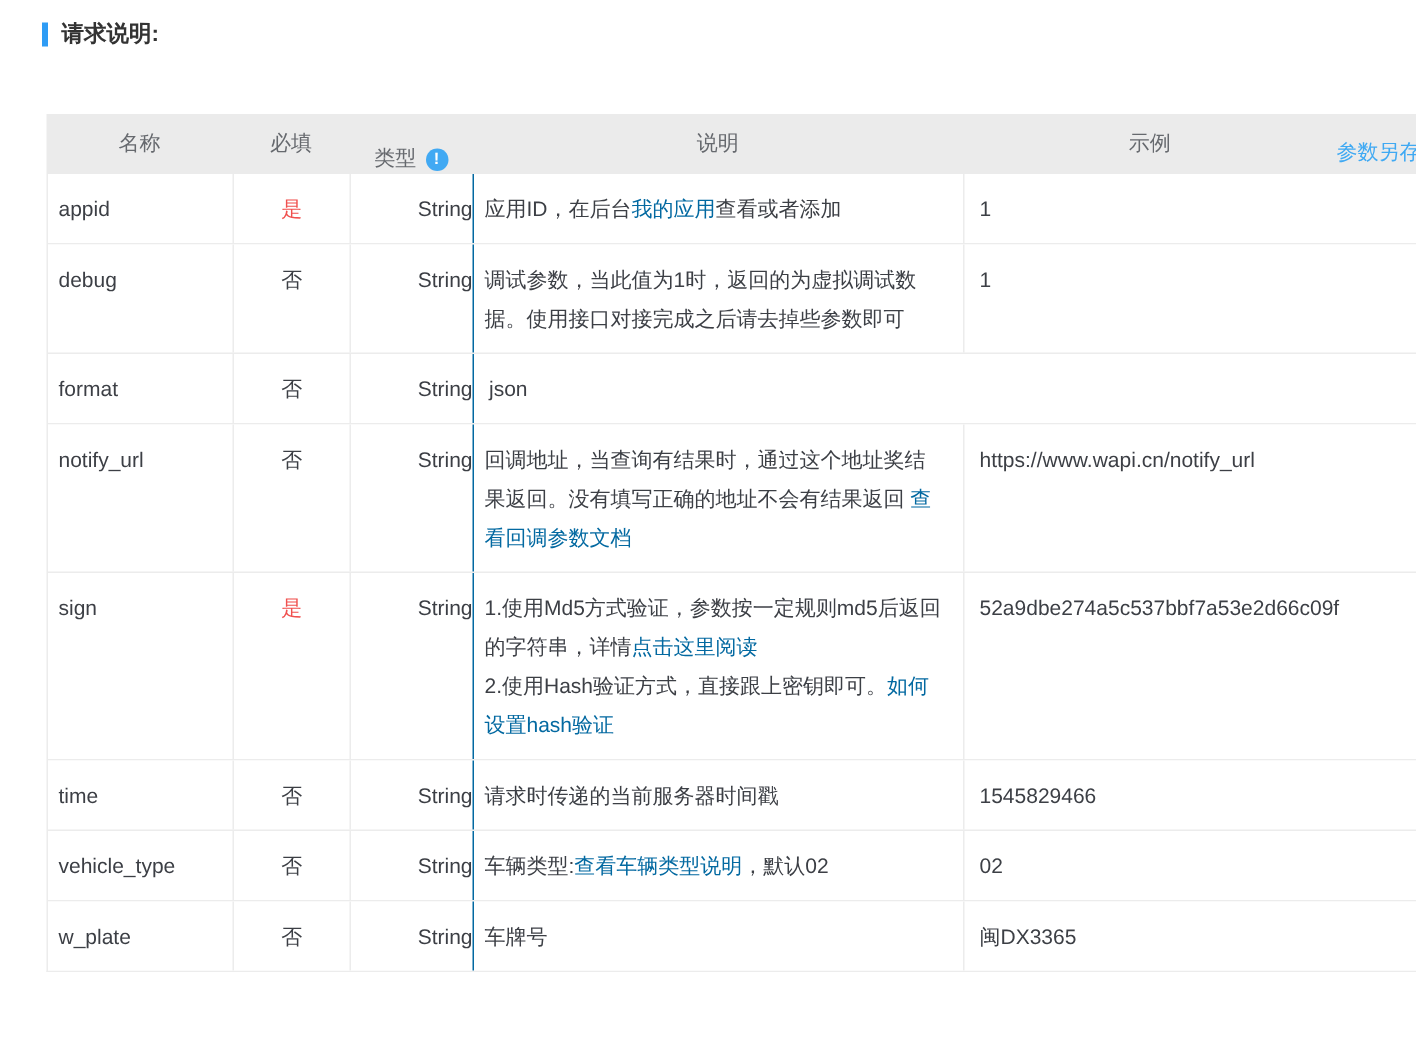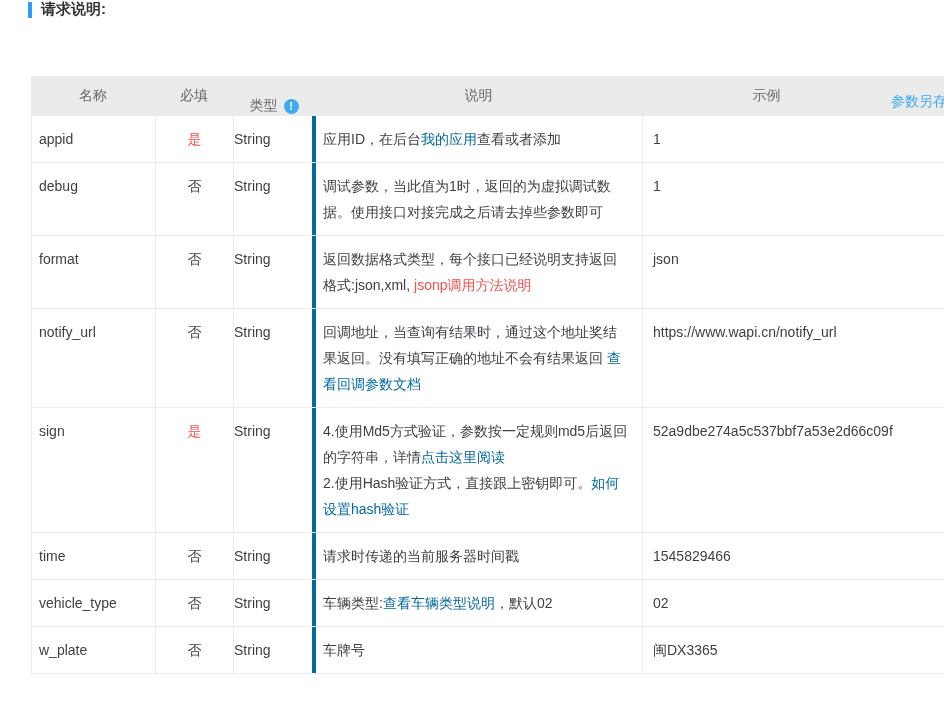--- a/index.html
+++ b/index.html
@@ -1,21 +1,21 @@
 <!DOCTYPE html>
 <html><head>
 <meta charset="utf-8">
 <style>
   * { margin:0; padding:0; box-sizing:border-box; }
   html,body { width:944px; height:701px; background:#fff; overflow:hidden;
               font-family:"Liberation Sans", sans-serif; }
 
   .page { position:relative; width:944px; height:701px; }
 
-  .section-title { position:absolute; left:28px; top:0;
+  .section-title { position:absolute; left:28px; top:13px;
                    display:flex; align-items:center; }
   .accent-bar { display:inline-block; width:4px; height:16px;
                 background:#2e9cf5; margin-right:9px; }
   .section-title-text { font-size:15px; font-weight:600; color:#333; }
 
   .table { position:absolute; left:31px; top:76px; width:924px; font-size:14px; }
 
   .thead { display:flex; align-items:center; height:40px; background:#ebebeb;
            color:#66696e; }
   .th { text-align:center; }
@@ -34,21 +34,21 @@
 
   .tbody { border-left:1px solid #ececec; border-right:1px solid #ececec;
            border-bottom:1px solid #ececec; }
   .tr { display:flex; background:#fff; border-bottom:1px solid #ececec;
         color:#3c3f45; }
   .tr:last-child { border-bottom:none; }
   .td { padding-top:10px; padding-bottom:10px; line-height:26px; }
   .td-name { width:124px; padding-left:7px; border-right:1px solid #ececec; }
   .td-req  { width:78px; text-align:center; border-right:1px solid #ececec; }
   .req-yes { color:#f0504e; }
-  .td-type { width:82px; text-align:left; border-right:4px solid #0369a1; }
+  .td-type { width:82px; text-align:right; border-right:1px solid #0369a1; }
   .td-desc { width:327px; padding-left:7px; padding-right:12px;
              border-right:1px solid #ececec;
              display:flex; flex-direction:column; justify-content:center; }
   .td-example { flex:1; padding-left:10px; word-break:break-all; }
 
   .link { color:#0369a1; cursor:pointer; text-decoration:none; }
   .link-red { color:#f0504e; cursor:pointer; text-decoration:none; }
 </style>
 </head>
 <body>
@@ -90,40 +90,37 @@
           <div class="td td-type"><span>String</span></div>
           <div class="td td-desc">
             <div class="desc-line"><span>调试参数，当此值为1时，返回的为虚拟调试数据。使用接口对接完成之后请去掉些参数即可</span></div>
           </div>
           <div class="td td-example"><span>1</span></div>
         </div>
         <div class="tr">
           <div class="td td-name"><span>format</span></div>
           <div class="td td-req"><span>否</span></div>
           <div class="td td-type"><span>String</span></div>
-          <div class="td td-desc">
-            <div class="desc-line"><span>返回数据格式类型，每个接口已经说明支持返回格式:json,xml, </span><a class="link-red">jsonp调用方法说明</a></div>
-          </div>
           <div class="td td-example"><span>json</span></div>
         </div>
         <div class="tr">
           <div class="td td-name"><span>notify_url</span></div>
           <div class="td td-req"><span>否</span></div>
           <div class="td td-type"><span>String</span></div>
           <div class="td td-desc">
             <div class="desc-line"><span>回调地址，当查询有结果时，通过这个地址奖结果返回。没有填写正确的地址不会有结果返回 </span><a class="link">查看回调参数文档</a></div>
           </div>
           <div class="td td-example"><span>https://www.wapi.cn/notify_url</span></div>
         </div>
         <div class="tr">
           <div class="td td-name"><span>sign</span></div>
           <div class="td td-req"><span class="req-yes">是</span></div>
           <div class="td td-type"><span>String</span></div>
           <div class="td td-desc">
-            <div class="desc-line"><span>4.使用Md5方式验证，参数按一定规则md5后返回的字符串，详情</span><a class="link">点击这里阅读</a></div>
+            <div class="desc-line"><span>1.使用Md5方式验证，参数按一定规则md5后返回的字符串，详情</span><a class="link">点击这里阅读</a></div>
             <div class="desc-line"><span>2.使用Hash验证方式，直接跟上密钥即可。</span><a class="link">如何设置hash验证</a></div>
           </div>
           <div class="td td-example"><span>52a9dbe274a5c537bbf7a53e2d66c09f</span></div>
         </div>
         <div class="tr">
           <div class="td td-name"><span>time</span></div>
           <div class="td td-req"><span>否</span></div>
           <div class="td td-type"><span>String</span></div>
           <div class="td td-desc">
             <div class="desc-line"><span>请求时传递的当前服务器时间戳</span></div>

